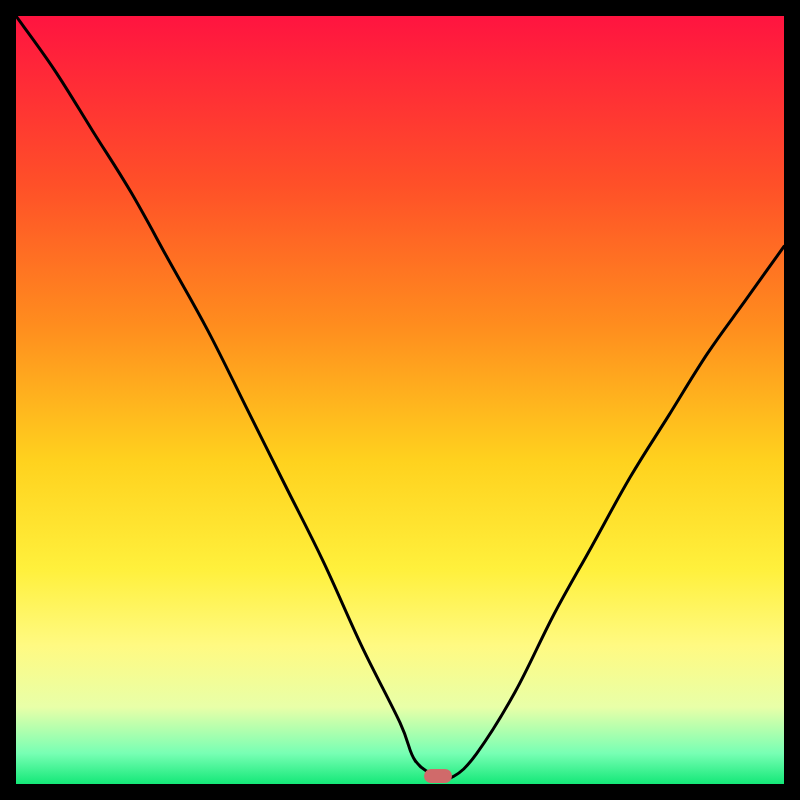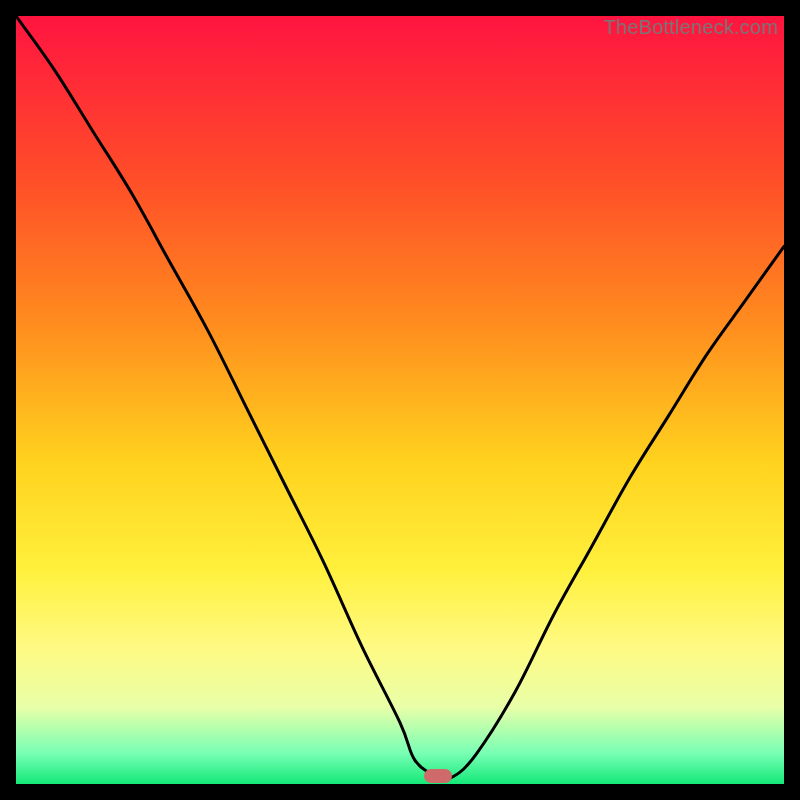--- a/index.html
+++ b/index.html
@@ -60,21 +60,20 @@
     border-radius: 7px;
     background: #d06a6a;
     transform: translate(-50%, -50%);
   }
 </style>
 </head>
 <body>
 
 <div class="frame">
   <div class="plot-area">
-    <div class="attribution">TheBottleneck.com</div>
 
     <svg class="curve" viewBox="0 0 768 768" preserveAspectRatio="none">
       <path fill="none" stroke="#000" stroke-width="3" stroke-linecap="round" stroke-linejoin="round" d="M 0.0 0.0 C 6.9 9.7, 24.6 33.0, 38.4 53.8 C 52.2 74.5, 63.0 93.1, 76.8 115.2 C 90.6 137.3, 101.4 153.1, 115.2 176.6 C 129.0 200.1, 139.8 220.9, 153.6 245.8 C 167.4 270.6, 178.2 288.6, 192.0 314.9 C 205.8 341.1, 216.6 364.0, 230.4 391.7 C 244.2 419.3, 255.0 440.8, 268.8 468.5 C 282.6 496.1, 293.4 516.2, 307.2 545.3 C 321.0 574.3, 331.8 600.7, 345.6 629.8 C 359.4 658.8, 374.3 685.8, 384.0 706.6 C 393.7 727.3, 392.4 735.3, 399.4 745.0 C 406.3 754.6, 415.5 757.6, 422.4 760.3 C 429.3 763.1, 430.8 764.5, 437.8 760.3 C 444.7 756.2, 449.7 752.5, 460.8 737.3 C 471.9 722.1, 485.4 700.7, 499.2 675.8 C 513.0 651.0, 523.8 625.3, 537.6 599.0 C 551.4 572.8, 562.2 554.8, 576.0 529.9 C 589.8 505.0, 600.6 484.3, 614.4 460.8 C 628.2 437.3, 639.0 421.5, 652.8 399.4 C 666.6 377.2, 677.4 358.7, 691.2 337.9 C 705.0 317.2, 715.8 303.5, 729.6 284.2 C 743.4 264.8, 761.1 240.1, 768.0 230.4"></path>
     </svg>
 
     <div class="marker" style="left:422.4px; top:760.3px;"></div>
   </div>
 </div>
 
 </body></html>

